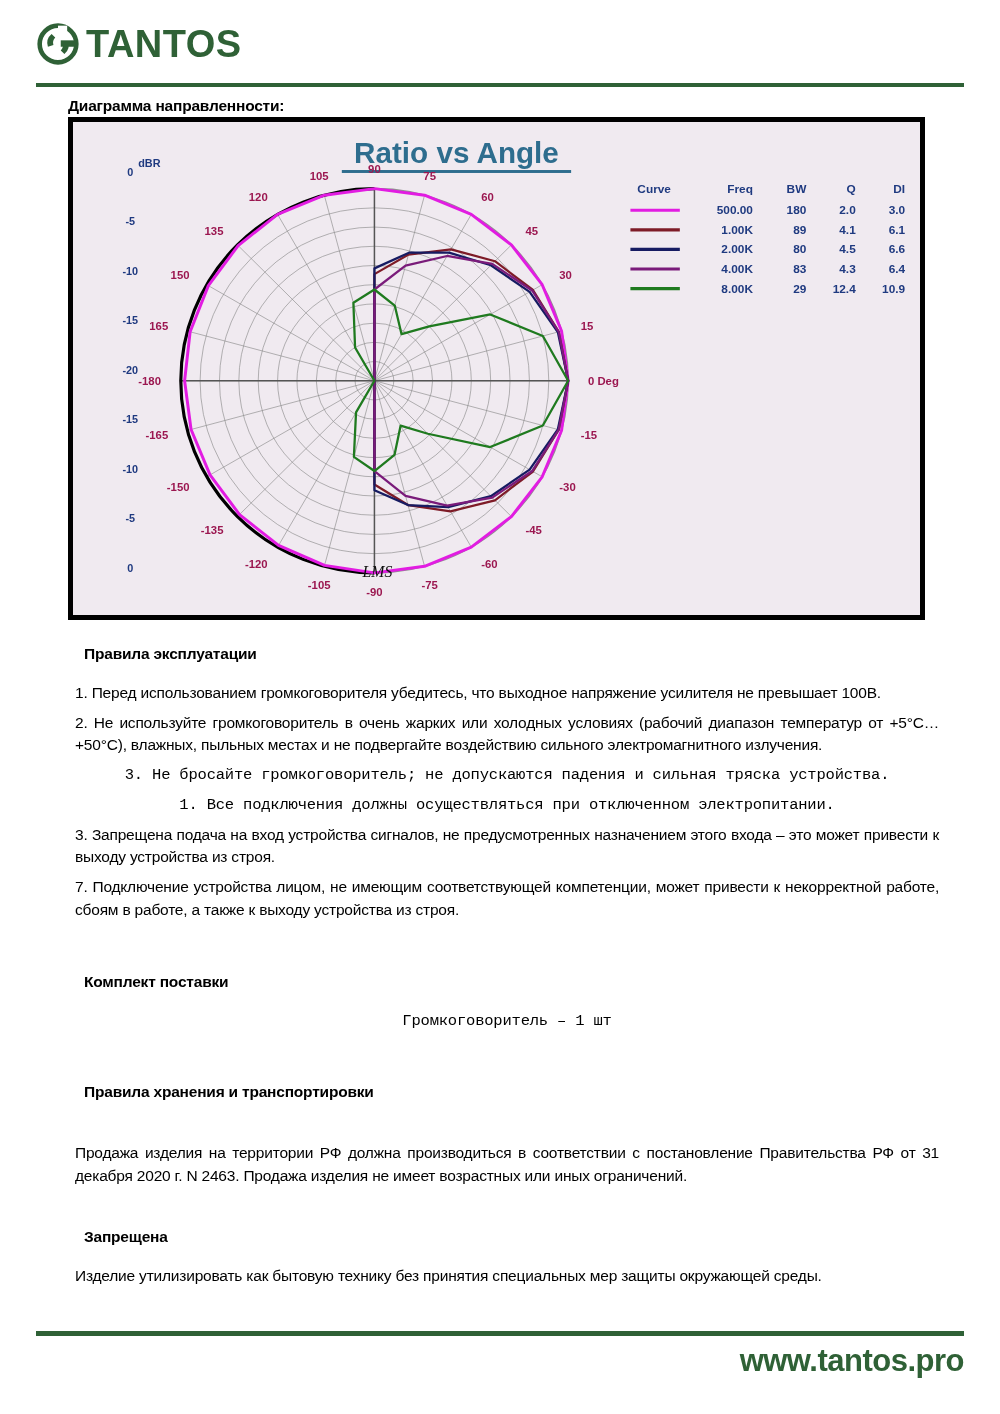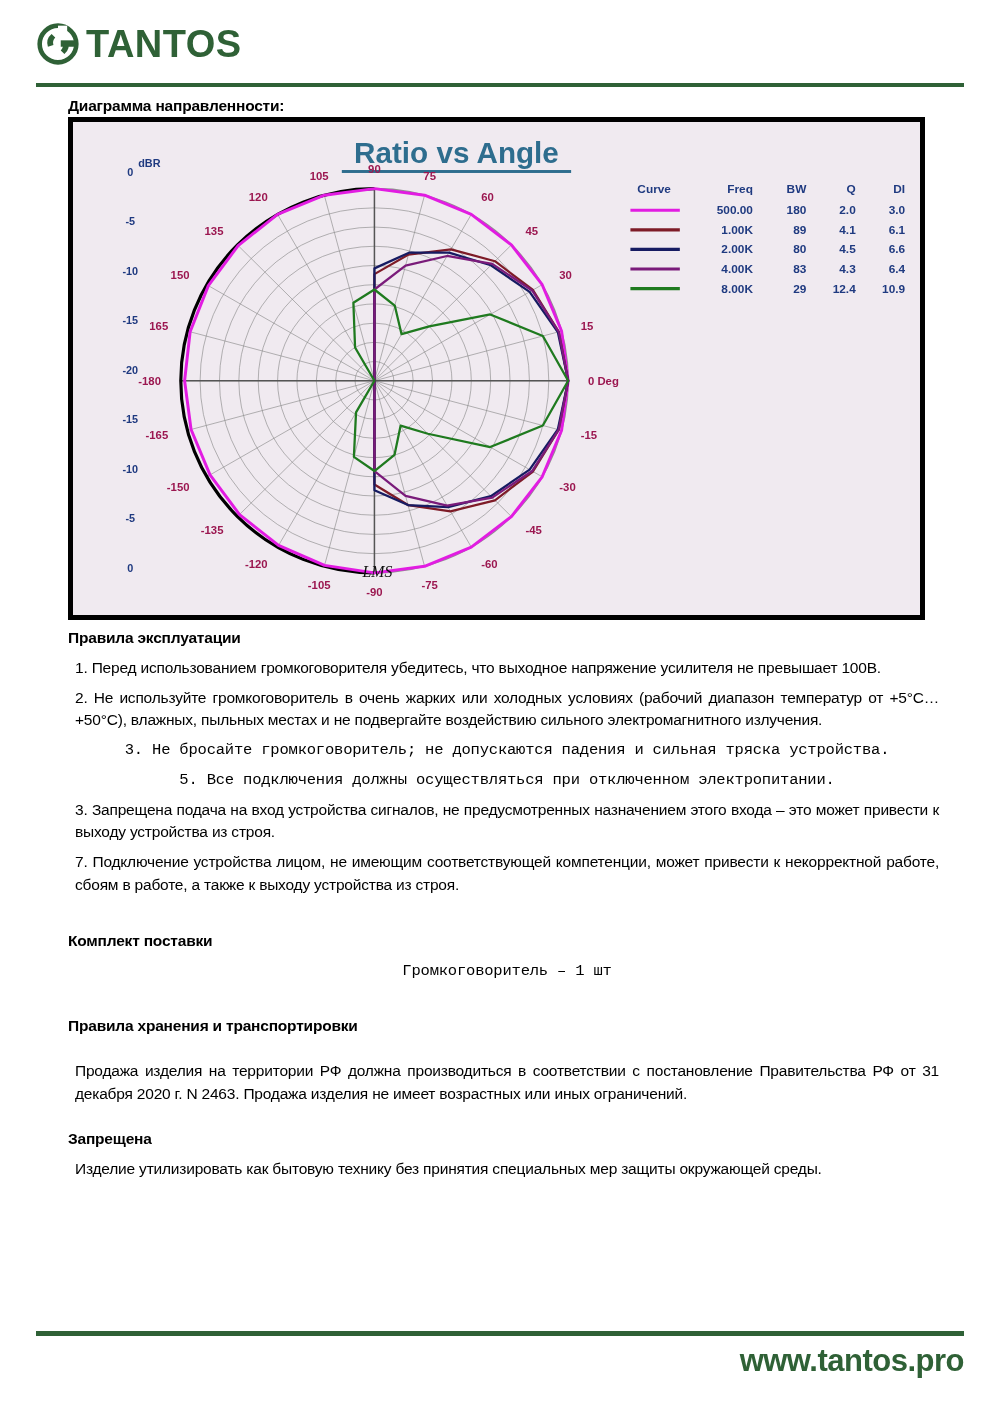--- a/index.html
+++ b/index.html
@@ -70,21 +70,21 @@
   .doc-body {
     position: absolute;
     left: 68px; top: 627px;
     width: 878px;
   }
   .h-bold {
     font-size: 15.5px;
     font-weight: bold;
     line-height: 1.47;
     letter-spacing: -0.2px;
-    margin: 0;
+    margin: 16px;
   }
   .p-txt {
     font-size: 15.5px;
     font-weight: normal;
     line-height: 1.47;
     letter-spacing: -0.2px;
     margin: 7px;
     text-align: justify;
     text-justify: inter-word;
   }
@@ -246,21 +246,21 @@
       </g>
   </svg>
 </div>
 
 <div class="doc-body">
   <div id="sections-host">
       <div class="h-bold">Правила эксплуатации</div>
       <div class="p-txt">1. Перед использованием громкоговорителя убедитесь, что выходное напряжение усилителя не превышает 100В.</div>
       <div class="p-txt">2. Не используйте громкоговоритель в очень жарких или холодных условиях (рабочий диапазон температур от +5°С…+50°С), влажных, пыльных местах и не подвергайте воздействию сильного электромагнитного излучения.</div>
       <div class="p-txt noj">3. Не бросайте громкоговоритель; не допускаются падения и сильная тряска устройства.</div>
-      <div class="p-txt noj">5. Все подключения должны осуществляться при отключенном электропитании.</div>
+      <div class="p-txt noj">1. Все подключения должны осуществляться при отключенном электропитании.</div>
       <div class="p-txt">3. Запрещена подача на вход устройства сигналов, не предусмотренных назначением этого входа – это может привести к выходу устройства из строя.</div>
       <div class="p-txt">7. Подключение устройства лицом, не имеющим соответствующей компетенции, может привести к некорректной работе, сбоям в работе, а также к выходу устройства из строя.</div>
       <div class="spacer-md"></div>
       <div class="h-bold">Комплект  поставки</div>
       <div class="p-txt noj">Громкоговоритель – 1 шт</div>
       <div class="spacer-md"></div>
       <div class="h-bold">Правила хранения и транспортировки</div>
       <div class="spacer-sm"></div>
       <div class="p-txt">Продажа изделия на территории РФ должна производиться в соответствии с постановление Правительства РФ от 31 декабря 2020 г. N 2463. Продажа изделия не имеет возрастных или иных ограничений.</div>
       <div class="spacer-sm"></div>

